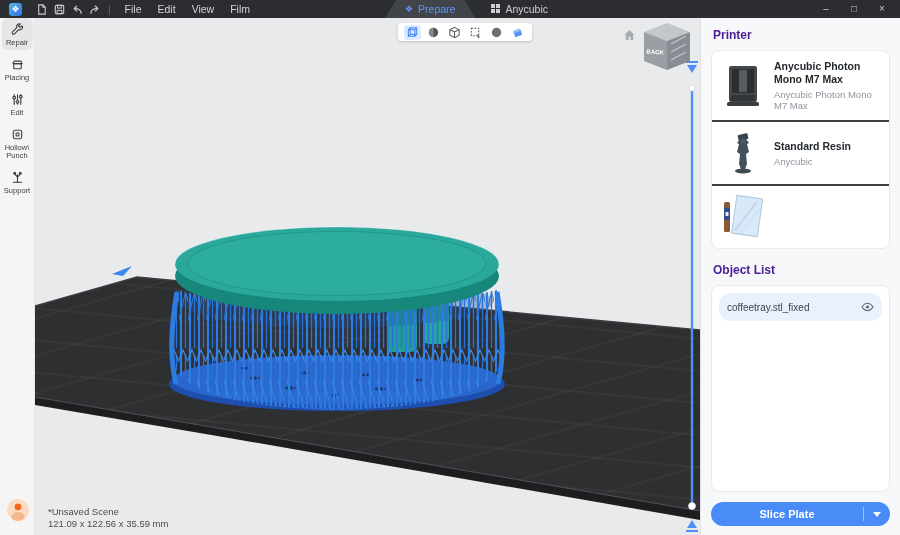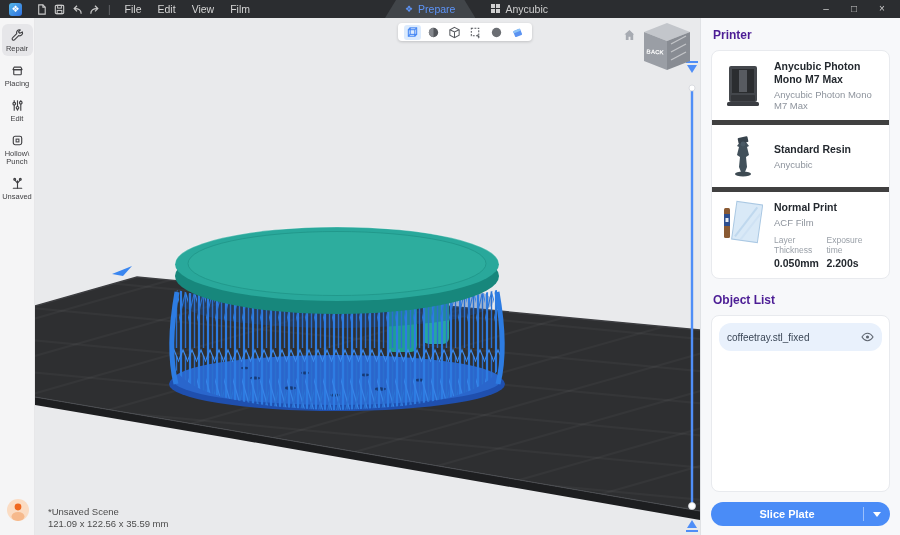--- a/index.html
+++ b/index.html
@@ -18,21 +18,21 @@
   .tab { height:18px; display:flex; align-items:center; gap:5px; padding:0 16px; font-size:10.5px; color:#cfcfcf; cursor:pointer; }
   .tab.active { background:#414549; color:#5d94f7; clip-path:polygon(11px 0, calc(100% - 11px) 0, 100% 100%, 0 100%); padding:0 20px; }
   .tab .glyph { font-size:9px; }
   .win-controls { position:absolute; right:4px; top:0; height:18px; display:flex; align-items:center; }
   .win-btn { width:28px; text-align:center; font-size:10px; color:#c9c9c9; cursor:pointer; line-height:18px; }
 
   
   .main { display:flex; height:517px; }
 
   
-  .sidebar { width:35px; background:#f5f5f6; border-right:1px solid #e7e7e9; display:flex; flex-direction:column; align-items:center; padding-top:6px; position:relative; }
+  .sidebar { width:35px; background:#f5f5f6; border-right:1px solid #e7e7e9; display:flex; flex-direction:column; align-items:center; position:relative; }
   .tool { width:31px; padding:4px 0 3px; margin-bottom:3px; border-radius:6px; display:flex; flex-direction:column; align-items:center; cursor:pointer; }
   .tool.active { background:#e6e6e9; }
   .tool svg { display:block; }
   .tool .lbl { font-size:7.5px; color:#3f3f42; margin-top:2px; line-height:8px; text-align:center; }
   .avatar { position:absolute; bottom:14px; left:7px; width:22px; height:22px; border-radius:50%; background:#fbdcc3; overflow:hidden; cursor:pointer; }
 
   
   .viewport { position:relative; width:665px; height:517px; background:#e9eaec; }
   .scene { position:absolute; inset:0; }
 
@@ -44,21 +44,21 @@
   .home-btn { position:absolute; top:9px; right:64px; cursor:pointer; }
   .nav-cube { position:absolute; top:4px; right:9px; cursor:pointer; }
 
   .status { position:absolute; left:13px; bottom:5px; font-size:9.5px; color:#4c4c4c; line-height:12px; }
 
   
   .panel { width:200px; background:#f7f8fa; border-left:1px solid #e0e2e5; display:flex; flex-direction:column; padding:10px 10px 9px; }
   .panel-title { font-size:12px; font-weight:bold; color:#4c1d95; margin:0 2px 8px; }
   .card { background:#fff; border:1px solid #e8eaee; border-radius:8px; }
   .p-row { display:flex; gap:10px; padding:9px 10px; align-items:center; }
-  .p-row + .p-row { border-top:5px solid #404040; }
+  .p-row + .p-row { border-top:2px solid #404040; }
   .thumb { width:42px; height:44px; flex:none; display:flex; align-items:center; justify-content:center; }
   .p-info { flex:1; min-width:0; }
   .p-name { font-size:10.5px; font-weight:bold; color:#24292f; line-height:13px; }
   .p-sub { font-size:9.5px; color:#8d939c; margin-top:3px; }
   .metrics { display:flex; margin-top:7px; }
   .metric { flex:1; }
   .m-label { font-size:8.5px; color:#9aa0a8; }
   .m-value { font-size:10.5px; font-weight:bold; color:#24292f; margin-top:2px; }
 
   .objlist-title { margin:14px 2px 8px; }
@@ -181,21 +181,21 @@
     <div class="tool">
       <span>
         <svg width="15" height="15" viewBox="0 0 16 16" stroke="#3f3f42" stroke-width="1.2" fill="none" stroke-linecap="round">
             <line x1="3.5" y1="13" x2="12.5" y2="13"></line>
             <line x1="8" y1="13" x2="8" y2="5"></line>
             <path d="M8 7.5 5 4.2M8 7.5l3-3.3"></path>
             <circle cx="5" cy="3.5" r="1"></circle>
             <circle cx="11" cy="3.5" r="1"></circle>
           </svg>
       </span>
-      <span class="lbl">Unsaved</span>
+      <span class="lbl">Support</span>
     </div>
 
     <div class="avatar">
       <svg width="22" height="22" viewBox="0 0 22 22">
           <circle cx="11" cy="8" r="3.4" fill="#f0681f"></circle>
           <ellipse cx="11" cy="17.5" rx="6.5" ry="4.5" fill="#f6b98c"></ellipse>
         </svg>
     </div>
   </div>
 
@@ -392,34 +392,20 @@
               <rect x="1" y="8" width="6" height="30" rx="1.5" fill="#8a5a33"></rect>
               <rect x="1" y="14" width="6" height="12" fill="#2e4f8f"></rect>
               <rect x="2.5" y="18" width="3" height="4" fill="#e8ecf2"></rect>
               <g transform="rotate(8 24 23)">
                 <rect x="11" y="3" width="26" height="38" fill="#d9e9f7" stroke="#aac8e3" stroke-width="1"></rect>
                 <line x1="14" y1="38" x2="32" y2="6" stroke="#bfd8ee" stroke-width="2"></line>
                 <line x1="20" y1="40" x2="36" y2="12" stroke="#cfe2f4" stroke-width="2"></line>
               </g>
             </svg>
         </div>
-        <div class="p-info">
-          <div class="p-name">Normal Print</div>
-          <div class="p-sub">ACF Film</div>
-          <div class="metrics">
-            <div class="metric">
-              <div class="m-label">Layer Thickness</div>
-              <div class="m-value">0.050mm</div>
-            </div>
-            <div class="metric">
-              <div class="m-label">Exposure time</div>
-              <div class="m-value">2.200s</div>
-            </div>
-          </div>
-        </div>
       </div>
     </div>
 
     <div class="panel-title objlist-title">Object List</div>
 
     <div class="card objlist-card">
       <div class="obj-row">
         <span class="obj-name">coffeetray.stl_fixed</span>
         <span>
           <svg width="13" height="10" viewBox="0 0 14 10">

